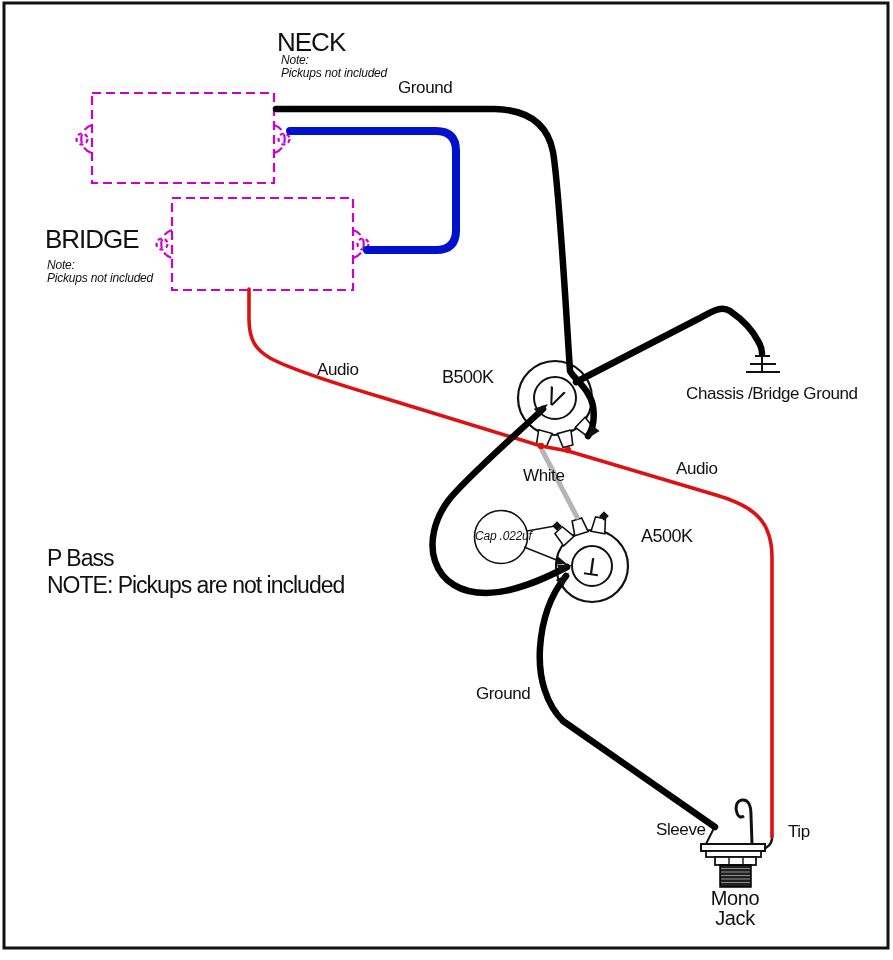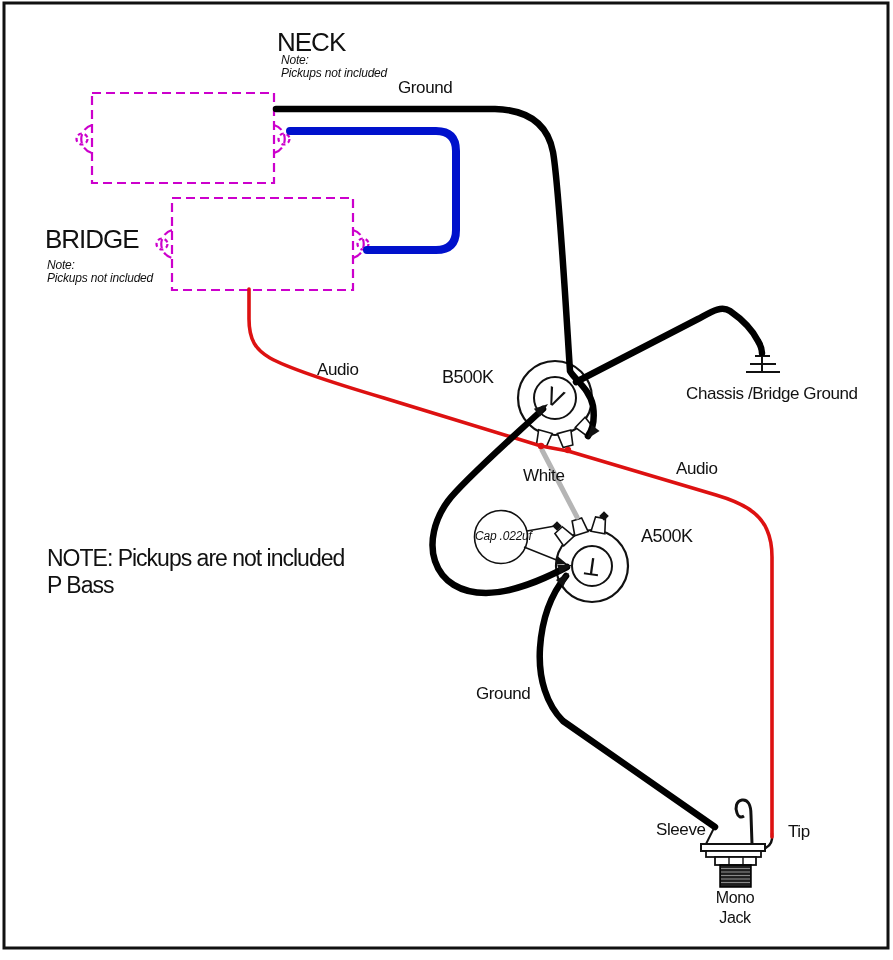--- a/index.html
+++ b/index.html
@@ -135,29 +135,29 @@
 
   <div class="lbl std" style="left:317px;top:360px;">Audio</div>
   <div class="lbl mid" style="left:442px;top:367px;">B500K</div>
   <div class="lbl std" style="left:686px;top:384px;">Chassis /Bridge Ground</div>
   <div class="lbl std" style="left:511px;top:466px;margin-left:12px;">White</div>
   <div class="lbl std" style="left:676px;top:459px;">Audio</div>
   <div class="lbl mid" style="left:641px;top:526px;">A500K</div>
   <div class="lbl small" style="left:475px;top:529px;">Cap .022uf</div>
 
   <div class="lbl title-block" style="left:47px;top:545px;">
+    <div class="title-line">P Bass</div>
     <div class="title-line">NOTE: Pickups are not included</div>
-    <div class="title-line">P Bass</div>
   </div>
 
   <div class="lbl std" style="left:476px;top:684px;">Ground</div>
   <div class="lbl std" style="left:656px;top:820px;">Sleeve</div>
   <div class="lbl std" style="left:788px;top:822px;">Tip</div>
 
-  <div class="lbl center" style="left:702px;top:888px;width:66px;font-size:16px;line-height:20px;letter-spacing:-0.4px;">
+  <div class="lbl center" style="left:702px;top:888px;width:66px;font-size:20px;line-height:20px;letter-spacing:-0.4px;">
     <div>Mono</div>
     <div>Jack</div>
   </div>
 
   <div class="knob" style="left:541px;top:383px;transform:rotate(24deg);">V</div>
   <div class="knob" style="left:578px;top:553px;transform:rotate(188deg);">T</div>
 
 </div>
 
 </body></html>

